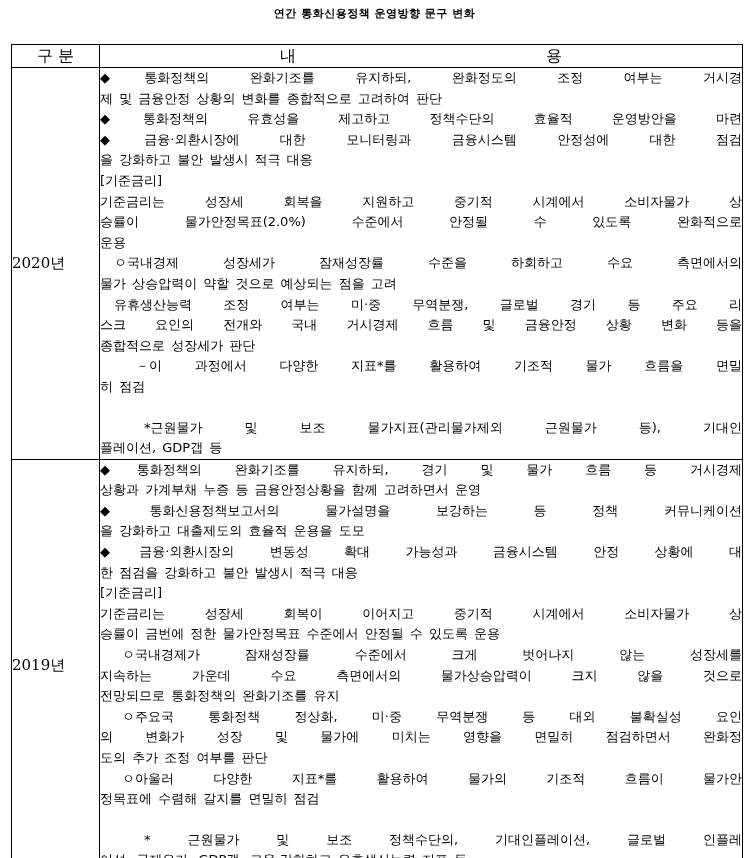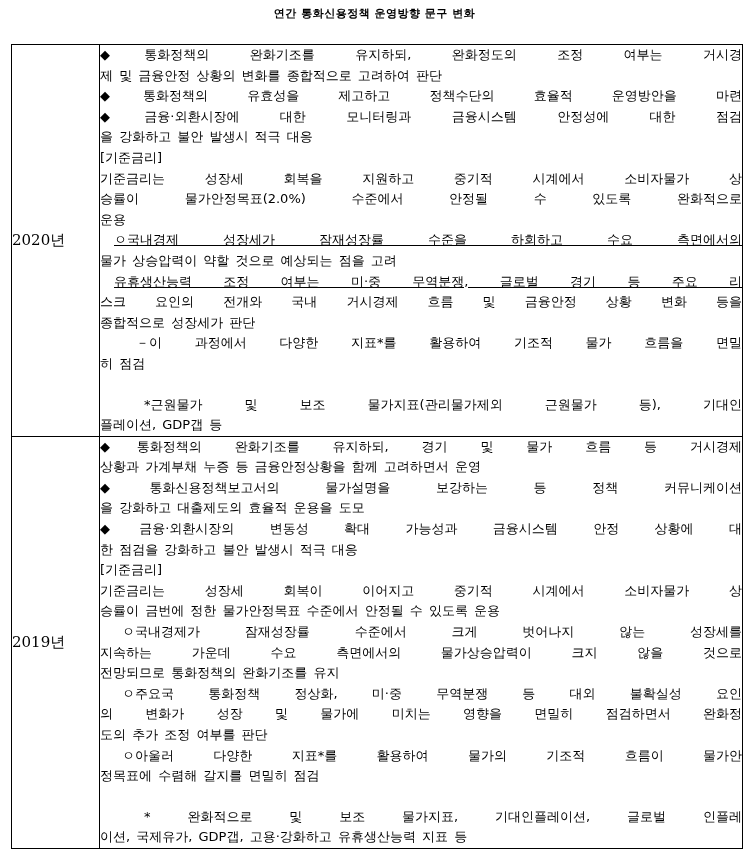--- a/index.html
+++ b/index.html
@@ -66,36 +66,42 @@
     line-height: 20.6px;
     white-space: nowrap;
     text-align: justify;
     text-align-last: justify;
     letter-spacing: 0;
     word-spacing: 2px;
   }
   .line.last {
     text-align-last: left;
   }
-  .ind1 { padding-left: 14px; text-decoration: underline; }
+  .ind1 { padding-left: 14px; }
   .ind2 { padding-left: 22px; }
   .ind3 { padding-left: 36px; }
   .ind4 { padding-left: 44px; margin-top: 20px; }
 </style>
 </head>
 <body>
 
 <div class="title">연간 통화신용정책 운영방향 문구 변화</div>
 
 <table class="policy">
   <colgroup>
     <col class="col-label">
     <col>
   </colgroup>
   <tbody>
+      <tr class="head-row">
+    <th>구 분</th>
+    <th class="head-content">
+      <span>내</span><span class="head-gap"></span><span>용</span>
+    </th>
+  </tr>
   <tr>
     <td class="year">2020년</td>
     <td class="content">
           <div class="line">◆통화정책의 완화기조를 유지하되, 완화정도의 조정 여부는 거시경</div>
           <div class="line last">제 및 금융안정 상황의 변화를 종합적으로 고려하여 판단</div>
           <div class="line">◆통화정책의 유효성을 제고하고 정책수단의 효율적 운영방안을 마련</div>
           <div class="line">◆금융·외환시장에 대한 모니터링과 금융시스템 안정성에 대한 점검</div>
           <div class="line last">을 강화하고 불안 발생시 적극 대응</div>
           <div class="line last">[기준금리]</div>
           <div class="line">기준금리는 성장세 회복을 지원하고 중기적 시계에서 소비자물가 상</div>
@@ -125,18 +131,18 @@
           <div class="line">기준금리는 성장세 회복이 이어지고 중기적 시계에서 소비자물가 상</div>
           <div class="line last">승률이 금번에 정한 물가안정목표 수준에서 안정될 수 있도록 운용</div>
           <div class="line ind2">ㅇ국내경제가 잠재성장률 수준에서 크게 벗어나지 않는 성장세를</div>
           <div class="line">지속하는 가운데 수요 측면에서의 물가상승압력이 크지 않을 것으로</div>
           <div class="line last">전망되므로 통화정책의 완화기조를 유지</div>
           <div class="line ind2">ㅇ주요국 통화정책 정상화, 미·중 무역분쟁 등 대외 불확실성 요인</div>
           <div class="line">의 변화가 성장 및 물가에 미치는 영향을 면밀히 점검하면서 완화정</div>
           <div class="line last">도의 추가 조정 여부를 판단</div>
           <div class="line ind2">ㅇ아울러 다양한 지표*를 활용하여 물가의 기조적 흐름이 물가안</div>
           <div class="line last">정목표에 수렴해 갈지를 면밀히 점검</div>
-          <div class="line ind4">* 완화적으로 및 보조 물가지표, 기대인플레이션, 글로벌 인플레</div>
+          <div class="line ind4">* 근원물가 및 보조 정책수단의, 기대인플레이션, 글로벌 인플레</div>
           <div class="line last">이션, 국제유가, GDP갭, 고용·강화하고 유휴생산능력 지표 등</div>
         </td>
   </tr>
 </tbody>
   </table>
 
 </body></html>

